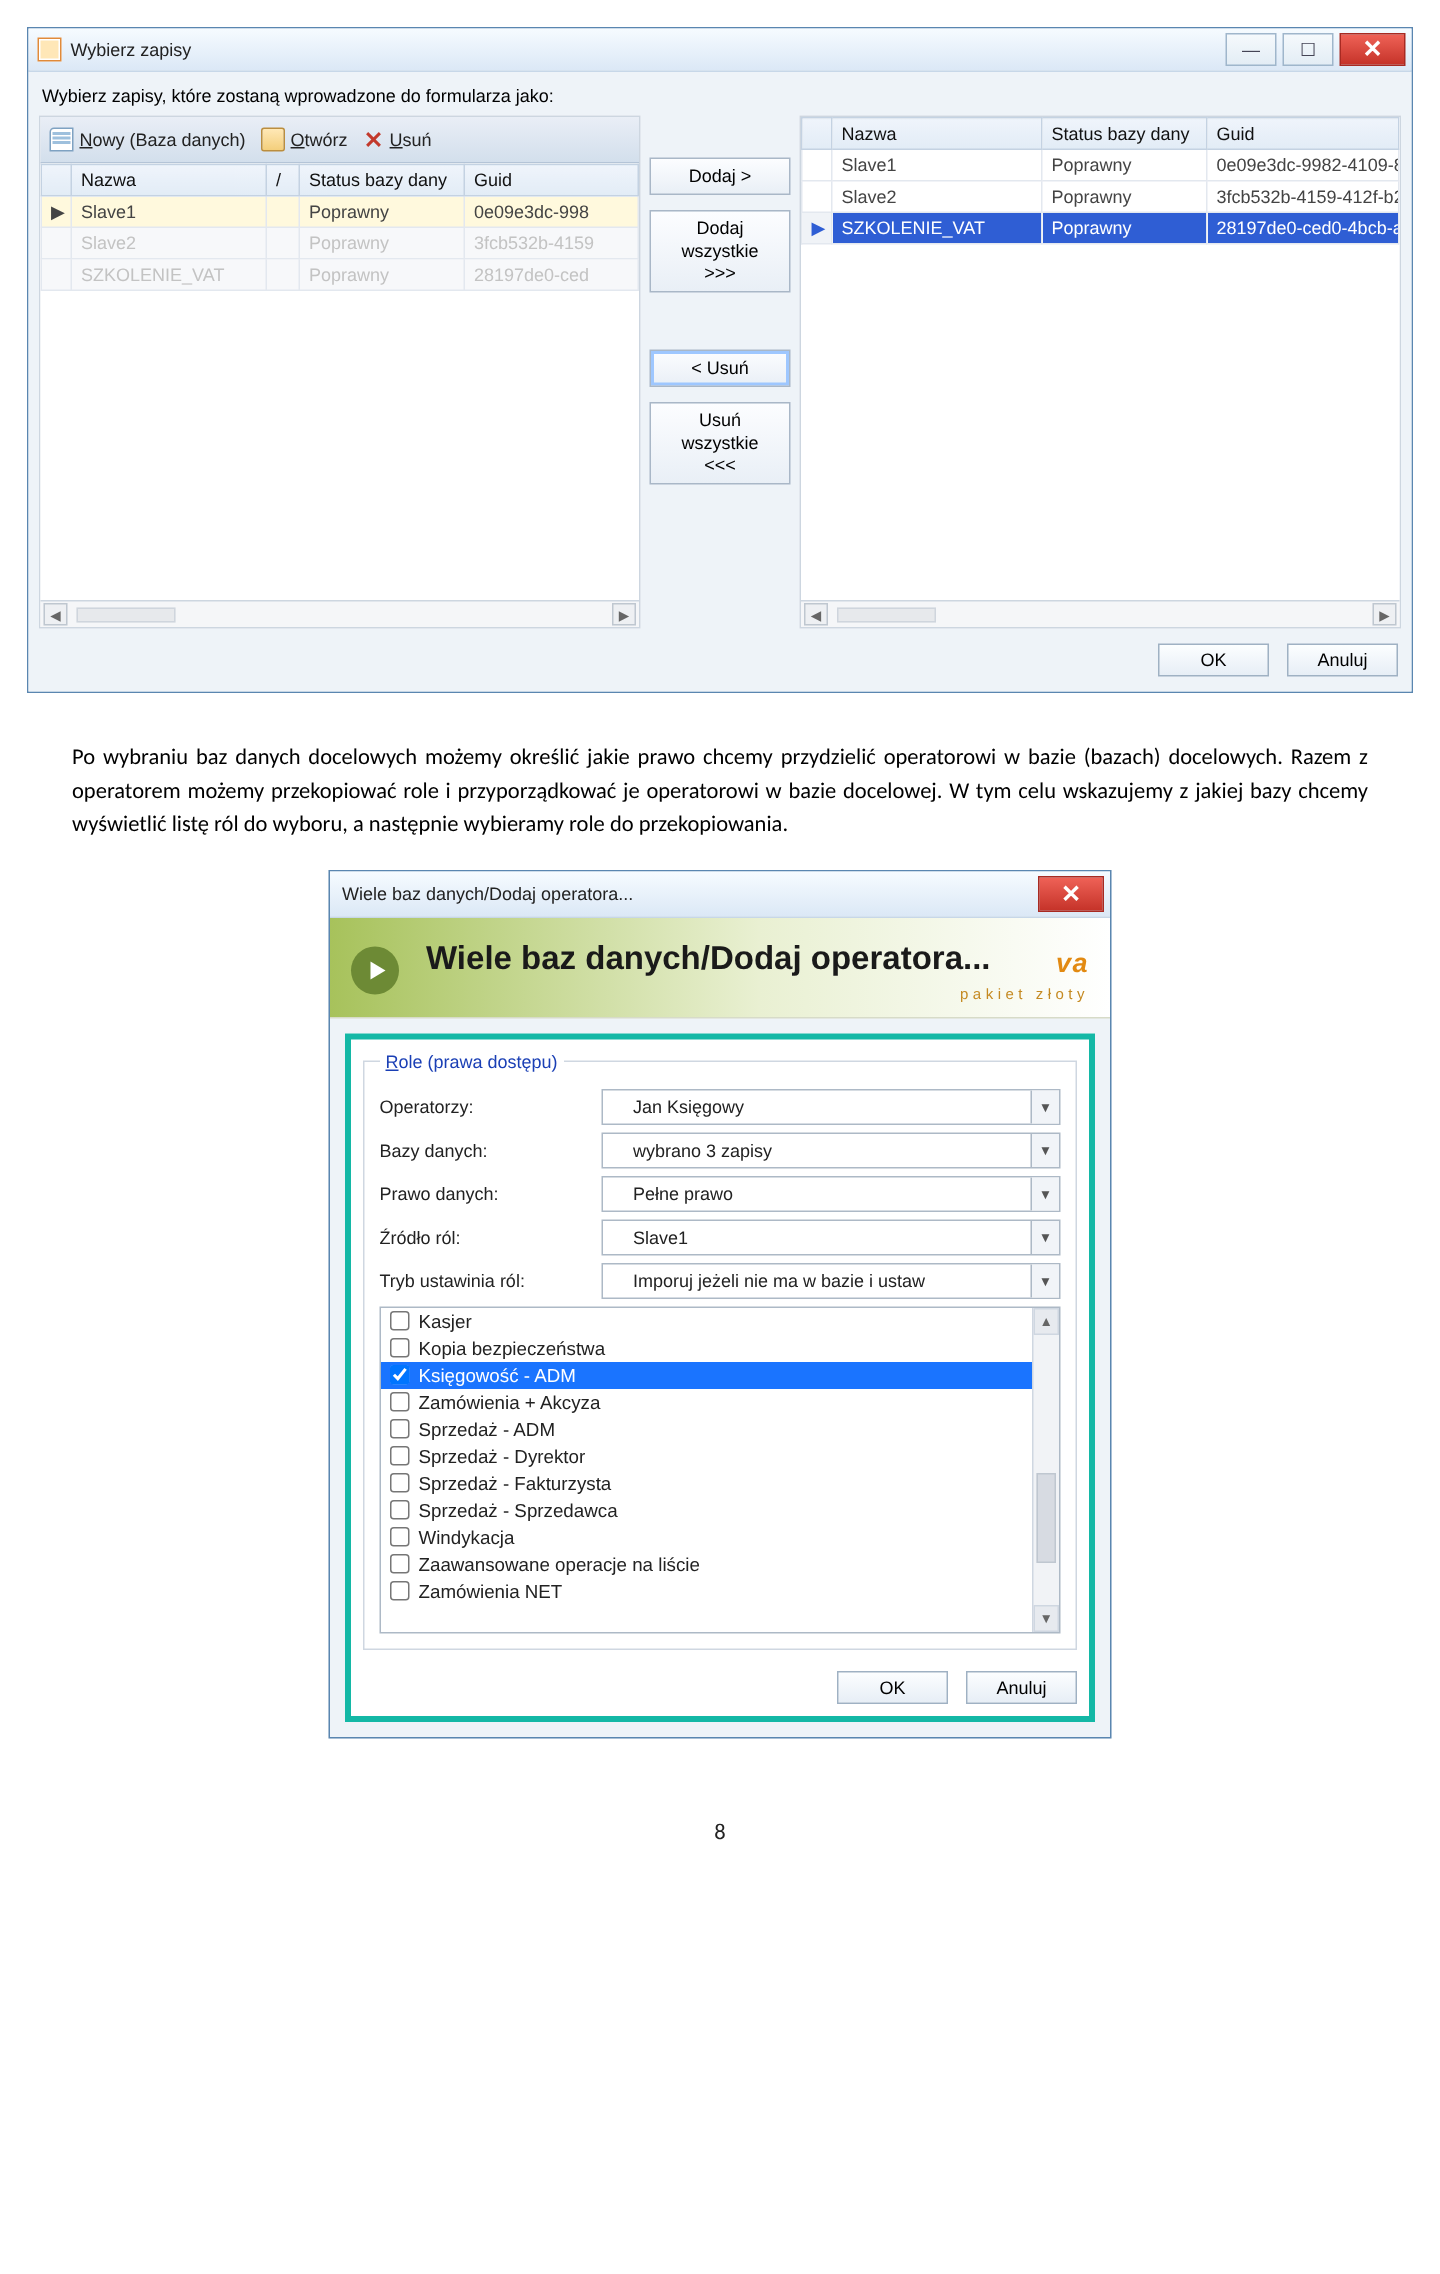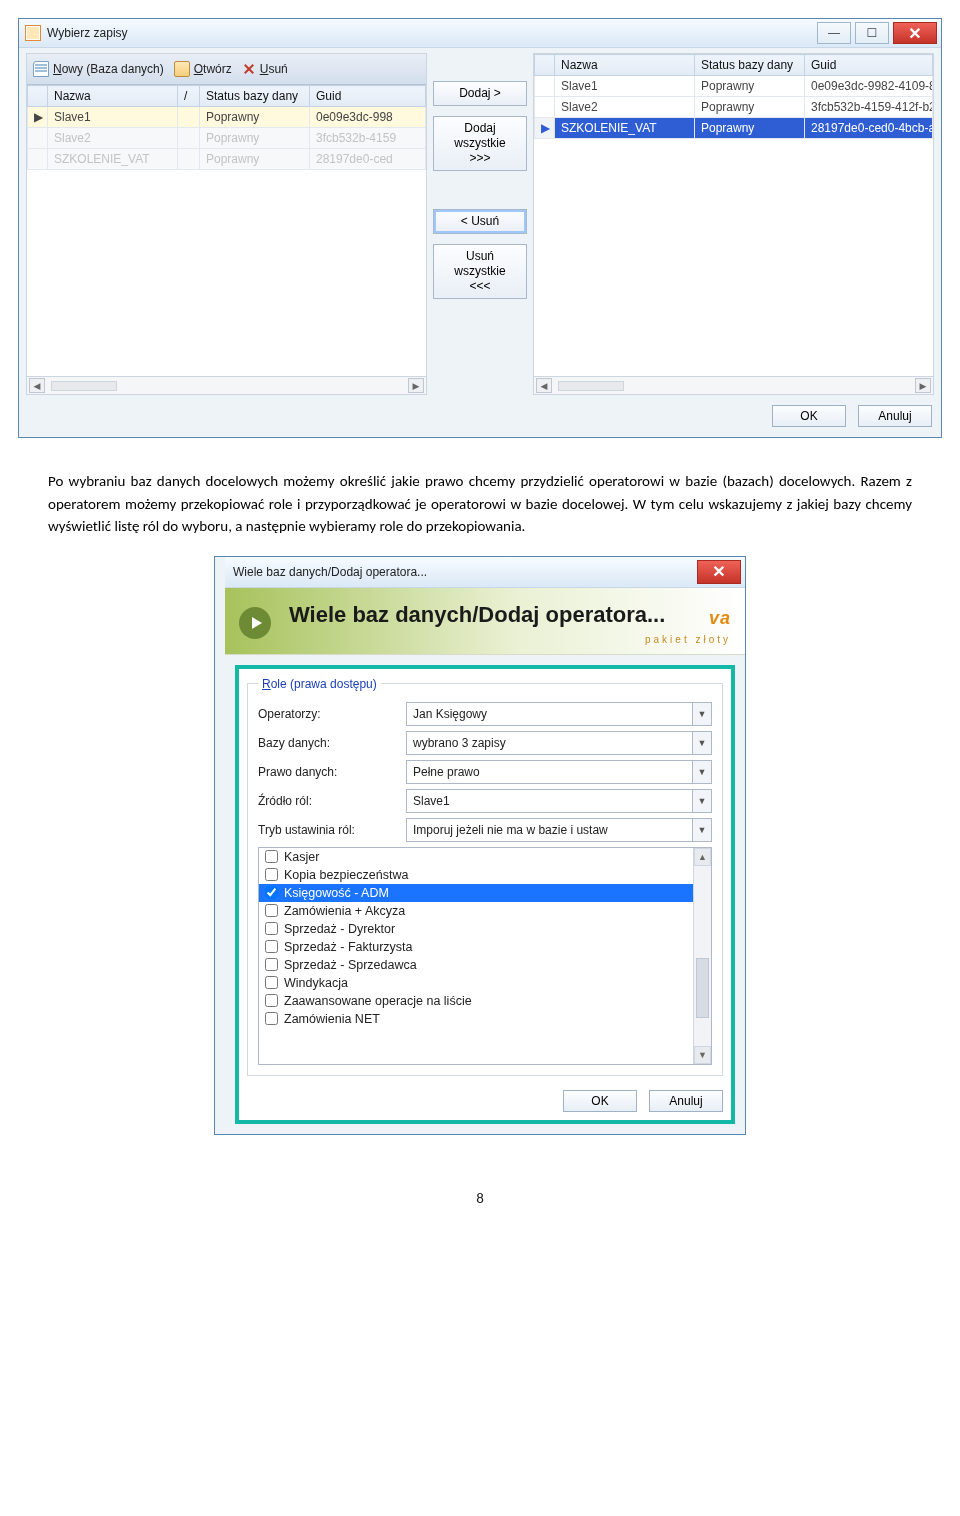--- a/index.html
+++ b/index.html
@@ -136,21 +136,20 @@
     line-height: 1.5;
     text-align: justify;
   }
 
   
   .win2-wrap { display:flex; justify-content:center; padding-bottom: 30px;}
   .win2 {
     width: 520px;
     border: 1px solid #5a86b0;
     background: #eef3f8;
-    padding-left: 10px;
   }
   .titlebar2 {
     display:flex; align-items:center; justify-content:space-between;
     background: linear-gradient(#f6fbff,#dbe8f6);
     padding: 3px 4px 3px 8px;
     border-bottom:1px solid #c7d7e8;
   }
   .titlebar2 .close2{
     width:42px;height:22px;border:1px solid #a82a22;
     background:linear-gradient(#ef6257,#c53329);
@@ -186,21 +185,21 @@
   fieldset.roles {
     border:1px solid #cfd7e1; padding: 6px 10px 10px; margin:0 0 8px 0;
   }
   fieldset.roles legend { color:#1a3fb5; padding:0 4px; }
   .frow { display:flex; align-items:center; margin:5px 0; }
   .flabel { width: 148px; }
   .combo {
     flex:1; display:flex; align-items:center;
     border:1px solid #adb9c6; background:#fff; height:22px;
   }
-  .combo .ctxt{flex:1; padding:0 6px; overflow:hidden; white-space:nowrap;}
+  .combo .ctxt{flex:1; padding:0 6px; overflow:hidden; white-space:nowrap;margin-left:14px;}
   .combo .car{width:18px;height:22px;border-left:1px solid #adb9c6;display:flex;align-items:center;justify-content:center;background:#f1f4f8;color:#555;font-size:9px;}
 
   .listbox {
     border:1px solid #adb9c6; height: 216px; overflow:hidden;
     display:flex;
   }
   .listbox .items{flex:1; overflow:hidden;}
   .li {
     display:flex; align-items:center; gap:6px; padding:2px 6px; font-size:12.5px;
   }
@@ -222,20 +221,21 @@
       <span class="app-icon"></span>
       <span>Wybierz zapisy</span>
     </div>
     <div class="win-btns">
       <div class="win-btn">—</div>
       <div class="win-btn">☐</div>
       <div class="win-btn close">✕</div>
     </div>
   </div>
   <div class="win-body">
+    <div class="instruction">Wybierz zapisy, które zostaną wprowadzone do formularza jako:</div>
 
     <div class="triple">
 
       <div class="panel left">
         <div class="toolbar">
           <span class="tb-item">
             <span class="ico doc"></span>
             <span class="underline-first">Nowy (Baza danych)</span>
           </span>
           <span class="tb-item">
@@ -433,20 +433,24 @@
               <div class="li sel">
                 <input type="checkbox" checked="" style="">
                 <span>Księgowość - ADM</span>
               </div>
               <div class="li">
                 <input type="checkbox" style="">
                 <span>Zamówienia + Akcyza</span>
               </div>
               <div class="li">
                 <input type="checkbox" style="">
+                <span>Sprzedaż - ADM</span>
+              </div>
+              <div class="li">
+                <input type="checkbox" style="">
                 <span>Sprzedaż - Dyrektor</span>
               </div>
               <div class="li">
                 <input type="checkbox" style="">
                 <span>Sprzedaż - Fakturzysta</span>
               </div>
               <div class="li">
                 <input type="checkbox" style="">
                 <span>Sprzedaż - Sprzedawca</span>
               </div>

